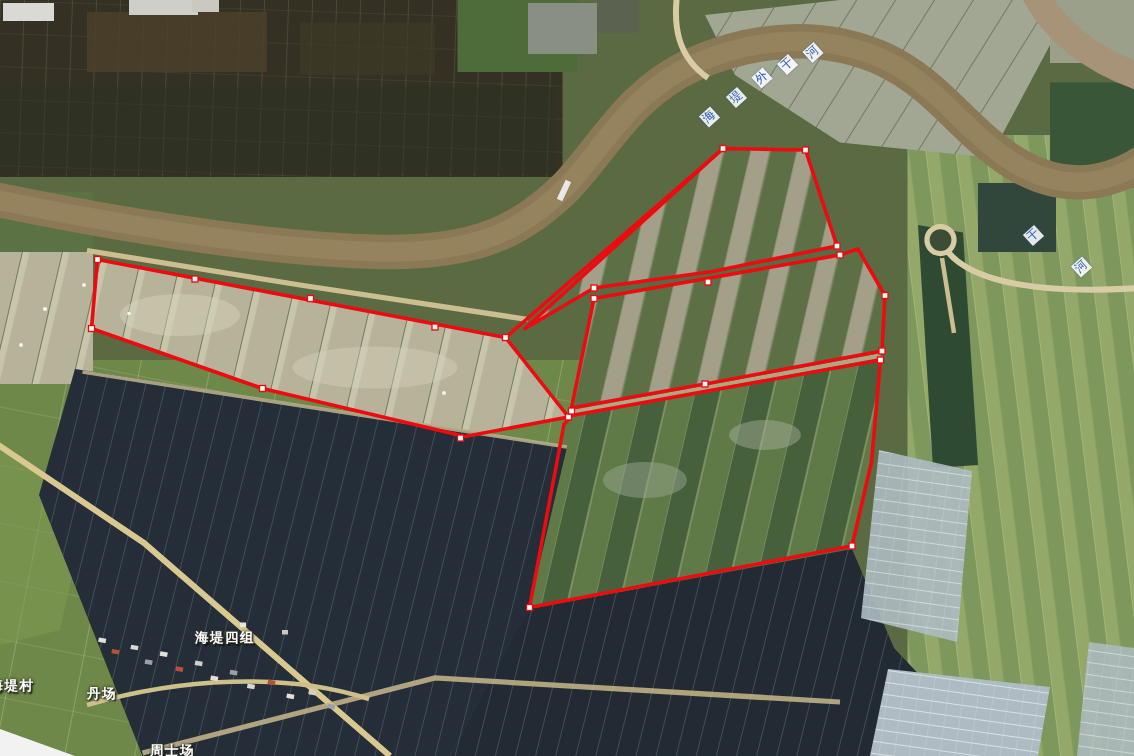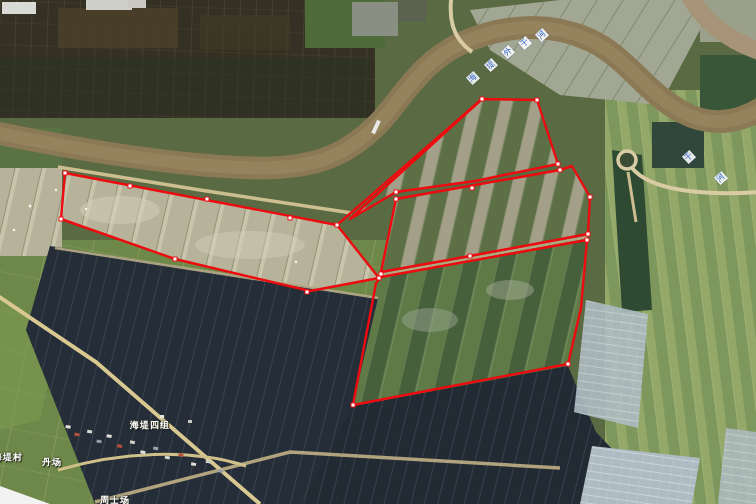--- a/index.html
+++ b/index.html
@@ -188,21 +188,21 @@
       <rect x="470" y="186" width="4" height="4" fill="#ffffff" stroke="#ed0b10" stroke-width="0.9"></rect>
       <rect x="379" y="272" width="4" height="4" fill="#ffffff" stroke="#ed0b10" stroke-width="0.9"></rect>
       <rect x="585" y="238" width="4" height="4" fill="#ffffff" stroke="#ed0b10" stroke-width="0.9"></rect>
       <rect x="566" y="362" width="4" height="4" fill="#ffffff" stroke="#ed0b10" stroke-width="0.9"></rect>
       <rect x="351" y="403" width="4" height="4" fill="#ffffff" stroke="#ed0b10" stroke-width="0.9"></rect>
     </svg>
 
   <div id="label-layer">
     <span class="place-label" style="left:130px;top:419px">海堤四组</span>
     <span class="place-label" style="left:-7px;top:451px">海堤村</span>
-    <span class="place-label" style="left:42px;top:456px">丹场</span>
+    <span class="place-label" style="left:58px;top:456px">丹场</span>
     <span class="place-label" style="left:100px;top:494px">周士场</span>
     <div id="river-label-main">
         <span class="river-char" style="left: 468px; top: 73px;">海</span>
         <span class="river-char" style="left: 486px; top: 60px;">堤</span>
         <span class="river-char" style="left: 503px; top: 47px;">外</span>
         <span class="river-char" style="left: 520px; top: 38px;">干</span>
         <span class="river-char" style="left: 537px; top: 30px;">河</span>
       </div>
     <div id="river-label-right">
         <span class="river-char" style="left: 684px; top: 152px;">干</span>

